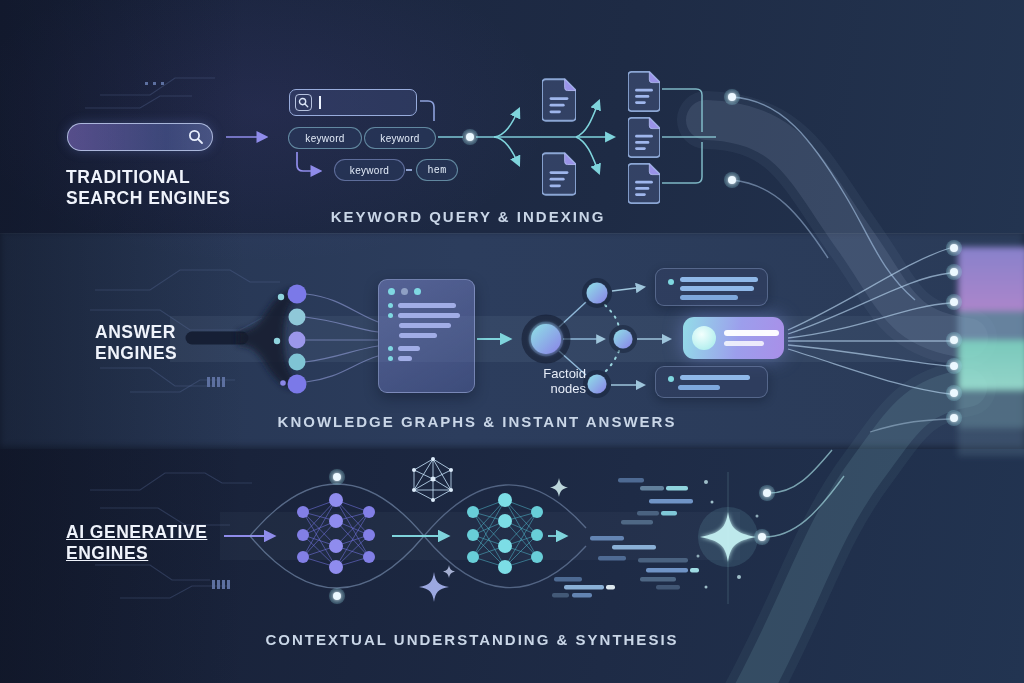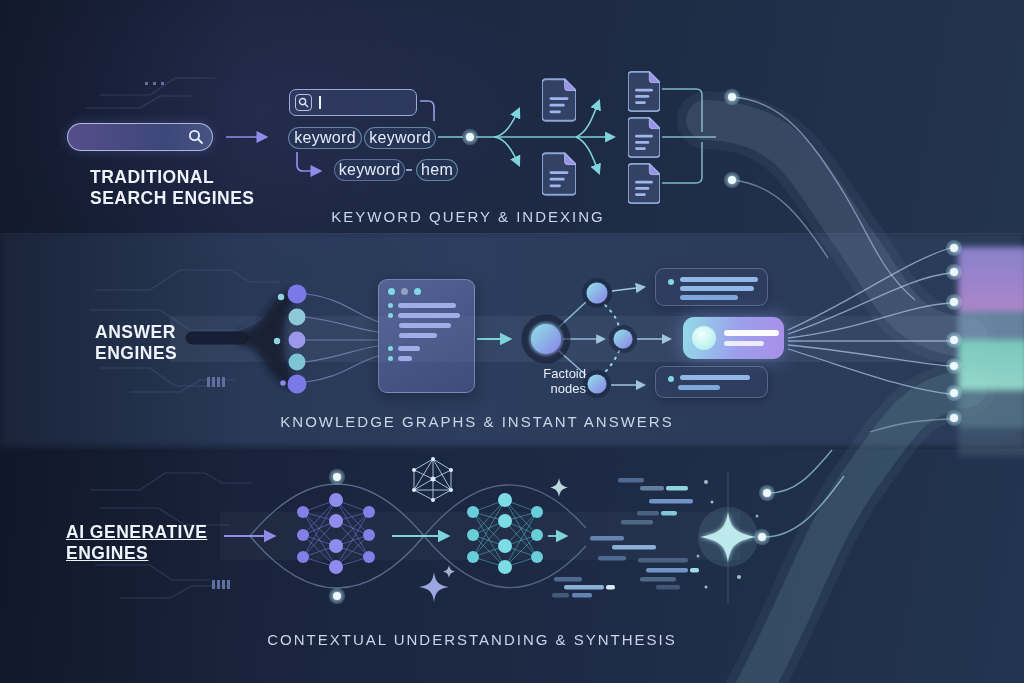--- a/index.html
+++ b/index.html
@@ -9,33 +9,33 @@
   .band{position:absolute;left:0;width:1024px;}
   .band-top{top:0;height:233px;background:linear-gradient(100deg,#18213a 0%,#1e2b45 60%,#233click450 100%);}
   .band-mid{top:233px;height:216px;background:linear-gradient(90deg,#253450 0%,#2c3d5d 45%,#2a3b58 100%);
     box-shadow:inset 0 1px 0 rgba(255,255,255,.05), inset 0 -2px 6px rgba(8,12,24,.5);}
   .band-bot{top:449px;height:234px;background:linear-gradient(100deg,#161e34 0%,#1e2b46 60%,#223451 100%);}
   .vignette{position:absolute;inset:0;background:linear-gradient(90deg,rgba(8,12,24,.38),rgba(8,12,24,0) 24%),
     radial-gradient(420px 220px at 260px 110px, rgba(120,95,205,.10), rgba(0,0,0,0) 70%);pointer-events:none;}
   svg.layer{position:absolute;left:0;top:0;}
   .title{position:absolute;color:#eff3fb;font-weight:700;font-size:17.5px;line-height:1.22;
     letter-spacing:.5px;white-space:pre-line;}
-  .caption{position:absolute;color:#c9d6e7;font-size:15px;letter-spacing:2px;font-weight:400;text-align:center;}
+  .caption{position:absolute;color:#c9d6e7;font-size:15px;letter-spacing:2px;font-weight:700;text-align:center;}
   .search-left{position:absolute;left:67px;top:123px;width:146px;height:28px;border-radius:15px;
     background:linear-gradient(90deg,rgba(126,108,192,.62),rgba(86,100,168,.55) 68%,rgba(122,138,204,.45));
     border:1.5px solid rgba(196,210,242,.8);box-shadow:0 0 12px rgba(120,140,220,.28);
     display:flex;align-items:center;justify-content:flex-end;padding-right:8px;box-sizing:border-box;}
   .search-top{position:absolute;left:289px;top:89px;width:128px;height:27px;border-radius:7px;
     background:rgba(78,94,150,.28);border:1.5px solid #98acdc;display:flex;align-items:center;
     padding-left:5px;box-sizing:border-box;}
   .magbox{width:17px;height:17px;border:1.3px solid rgba(206,219,244,.85);border-radius:4px;
     display:flex;align-items:center;justify-content:center;box-sizing:border-box;}
   .cursor{width:1.5px;height:13px;background:#eef4ff;margin-left:7px;}
   .pill{position:absolute;height:22px;border-radius:12px;background:rgba(42,58,94,.55);
-    border:1.5px solid rgba(148,208,224,.55);color:#e3ecf9;font-size:16px;letter-spacing:.3px;
+    border:1.5px solid rgba(148,208,224,.55);color:#e3ecf9;font-size:10px;letter-spacing:.3px;
     display:flex;align-items:center;justify-content:center;box-sizing:border-box;}
   .pill.violet{border-color:rgba(152,168,226,.5);}
   .kg-card{position:absolute;left:378px;top:279px;width:97px;height:114px;border-radius:9px;
     background:linear-gradient(150deg,rgba(128,138,208,.5),rgba(92,104,176,.36));
     border:1px solid rgba(172,188,232,.45);box-shadow:0 5px 14px rgba(8,14,30,.35);
     padding:8px 9px;box-sizing:border-box;}
   .hdots{display:flex;gap:6px;margin-bottom:8px;}
   .hdots i{width:7px;height:7px;border-radius:50%;display:block;}
   .krow{display:flex;align-items:center;gap:5px;margin-bottom:5px;}
   .bullet{width:5px;height:5px;border-radius:50%;background:#7fd8e2;flex:0 0 auto;}
@@ -376,21 +376,21 @@
         <circle cx="954" cy="340" r="4" fill="#ecf8ff" filter="url(#fGlow)"></circle>
         <circle cx="954" cy="366" r="8" fill="rgba(140,220,230,.25)"></circle>
         <circle cx="954" cy="366" r="4" fill="#ecf8ff" filter="url(#fGlow)"></circle>
         <circle cx="954" cy="393" r="8" fill="rgba(140,220,230,.25)"></circle>
         <circle cx="954" cy="393" r="4" fill="#ecf8ff" filter="url(#fGlow)"></circle>
         <circle cx="954" cy="418" r="8" fill="rgba(140,220,230,.25)"></circle>
         <circle cx="954" cy="418" r="4" fill="#ecf8ff" filter="url(#fGlow)"></circle>
       </g>
   </svg>
 
-  <div class="title" style="left:66px;top:167px;margin-left:24px;">TRADITIONAL
+  <div class="title" style="left:66px;top:167px;">TRADITIONAL
 SEARCH ENGINES</div>
   <div class="caption" style="left:271px;top:208px;width:394px;">KEYWORD QUERY &amp; INDEXING</div>
 
   <div class="search-left">
     <svg width="16" height="16" viewBox="0 0 16 16">
       <circle cx="6.5" cy="6.5" r="4.6" fill="none" stroke="#e8eefc" stroke-width="1.8"></circle>
       <line x1="10" y1="10" x2="14" y2="14" stroke="#e8eefc" stroke-width="1.8" stroke-linecap="round"></line>
     </svg>
   </div>
 
@@ -400,21 +400,21 @@
           <circle cx="5" cy="5" r="3.4" fill="none" stroke="#dbe5f6" stroke-width="1.5"></circle>
           <line x1="7.6" y1="7.6" x2="10.6" y2="10.6" stroke="#dbe5f6" stroke-width="1.5" stroke-linecap="round"></line>
         </svg>
     </span>
     <span class="cursor"></span>
   </div>
 
   <div class="pill" style="left:288px;top:127px;width:74px;">keyword</div>
   <div class="pill" style="left:364px;top:127px;width:72px;">keyword</div>
   <div class="pill violet" style="left:334px;top:159px;width:71px;">keyword</div>
-  <div class="pill" style="left:416px;top:159px;width:42px;">hem</div>
+  <div class="pill" style="left:416px;top:159px;width:42px;font-family:Liberation Mono, monospace;">hem</div>
 
   <div class="title" style="left:66px;top:322px;margin-left:29px;">ANSWER
 ENGINES</div>
   <div class="caption" style="left:257px;top:413px;width:440px;">KNOWLEDGE GRAPHS &amp; INSTANT ANSWERS</div>
 
   <div class="kg-card">
     <div class="hdots">
       <i style="background:#7fd8e2"></i>
       <i style="background:#8fa0c4"></i>
       <i style="background:#7fd8e2"></i>

